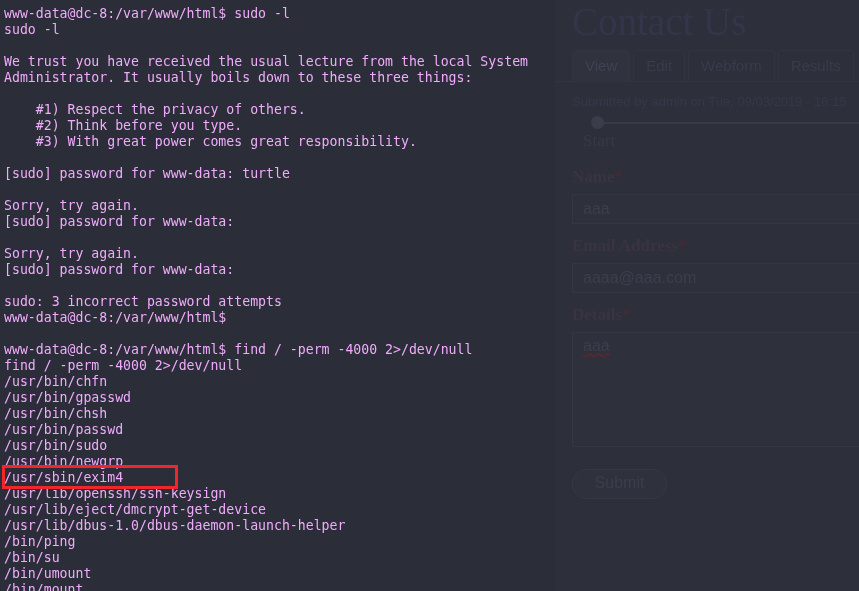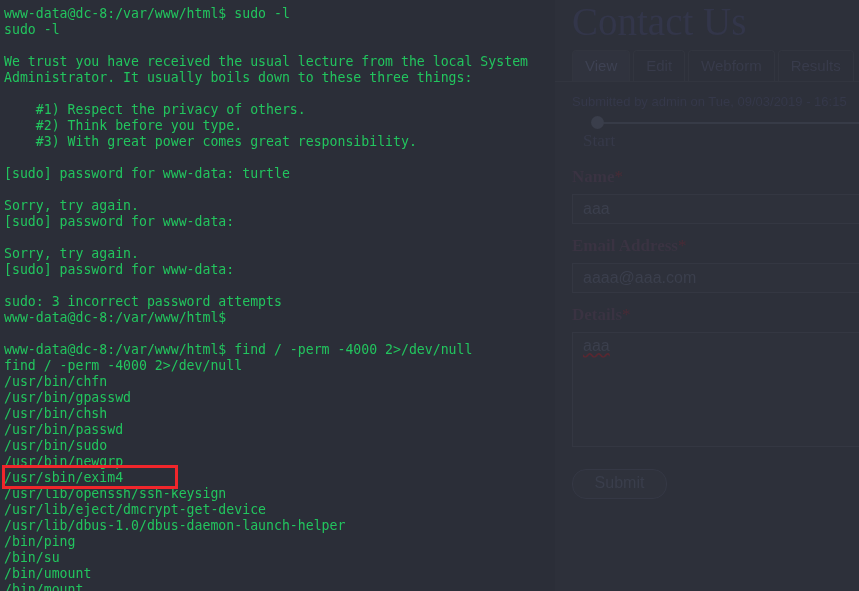--- a/index.html
+++ b/index.html
@@ -215,21 +215,21 @@
     position: absolute;
     left: 0;
     top: 0;
     width: 555px;
     height: 591px;
     background: #2b2e38;
     z-index: 2;
     font-family: "DejaVu Sans Mono", "Liberation Mono", monospace;
     font-size: 13.2px;
     line-height: 16px;
-    color: #22c55e;
+    color: #f0abfc;
     overflow: hidden;
     padding: 6px 0 0 4px;
     box-sizing: border-box;
     white-space: pre;
   }
   #terminal .line {
     height: 16px;
     white-space: pre;
   }
 

